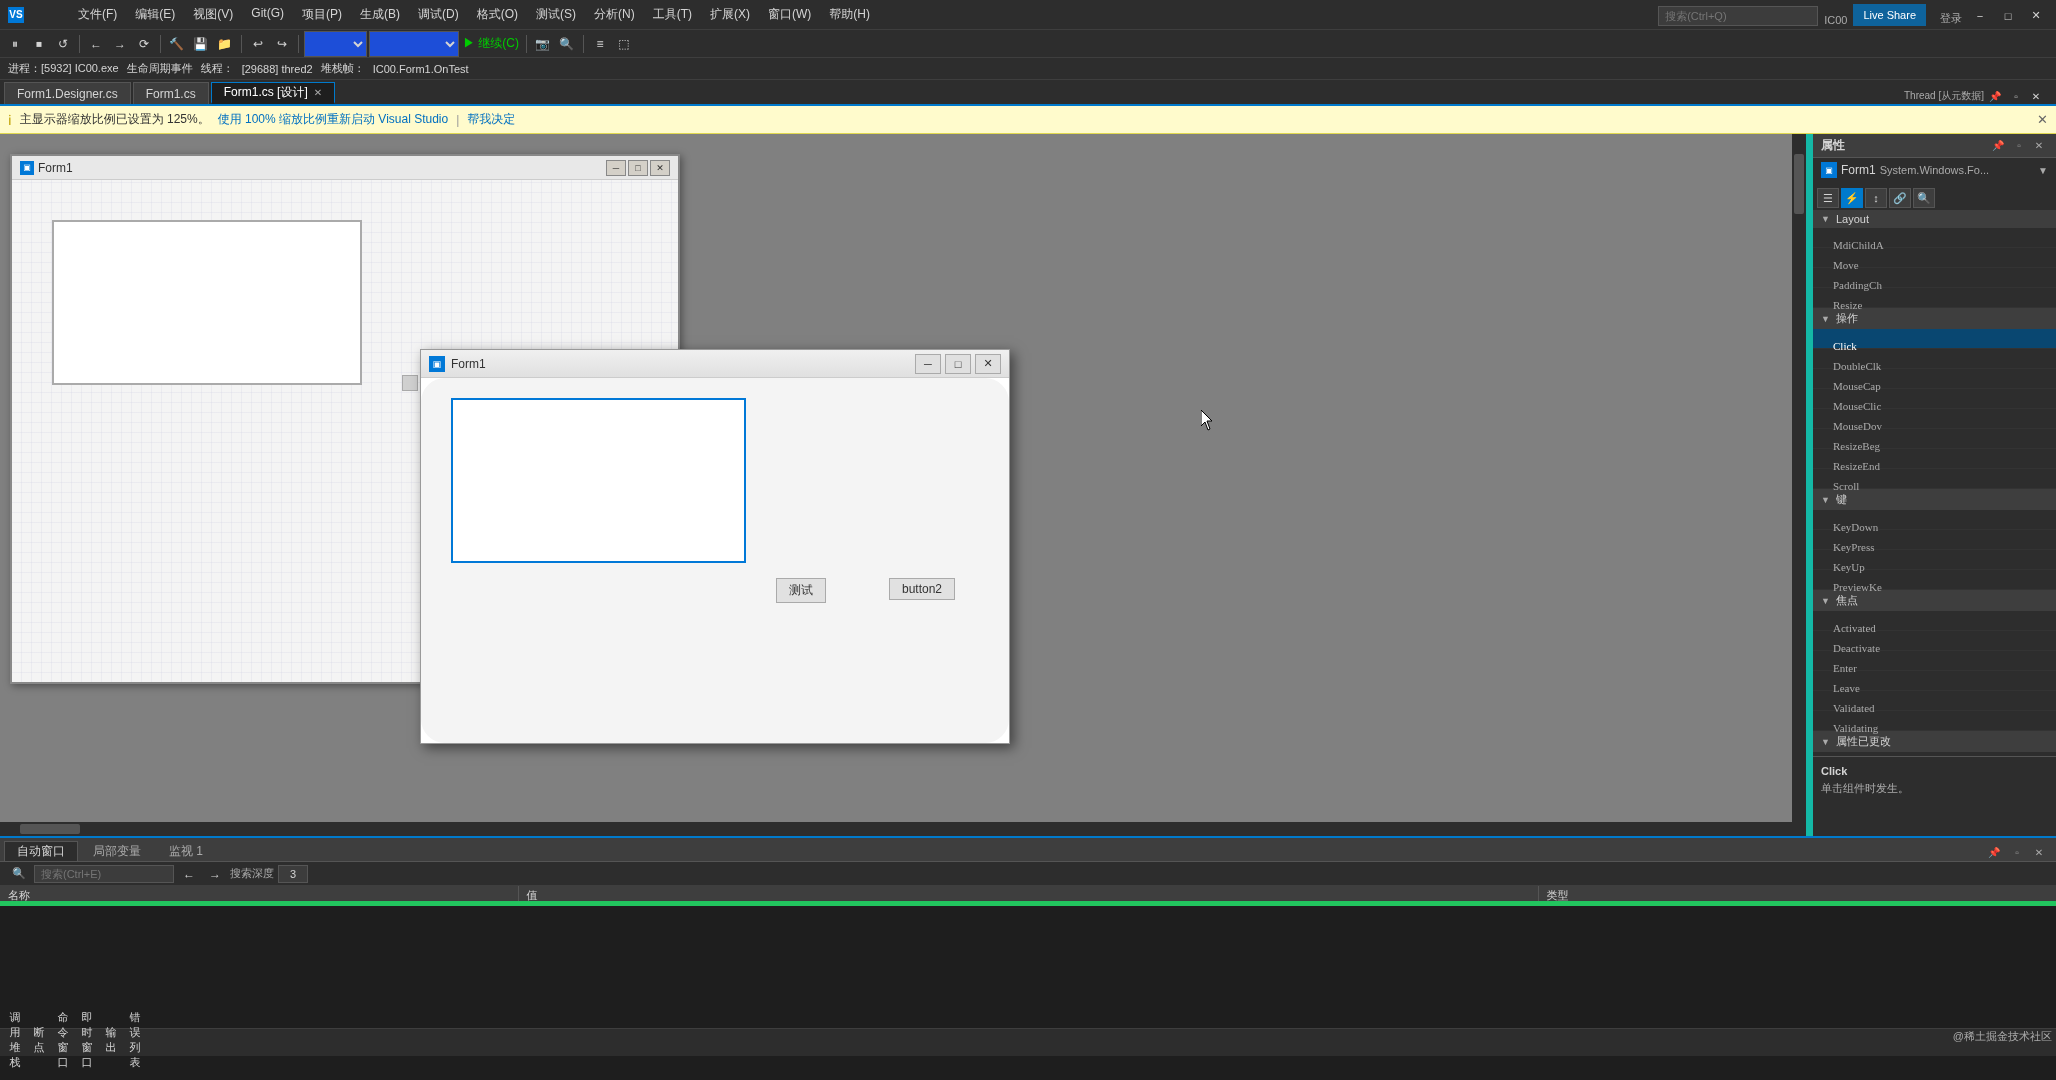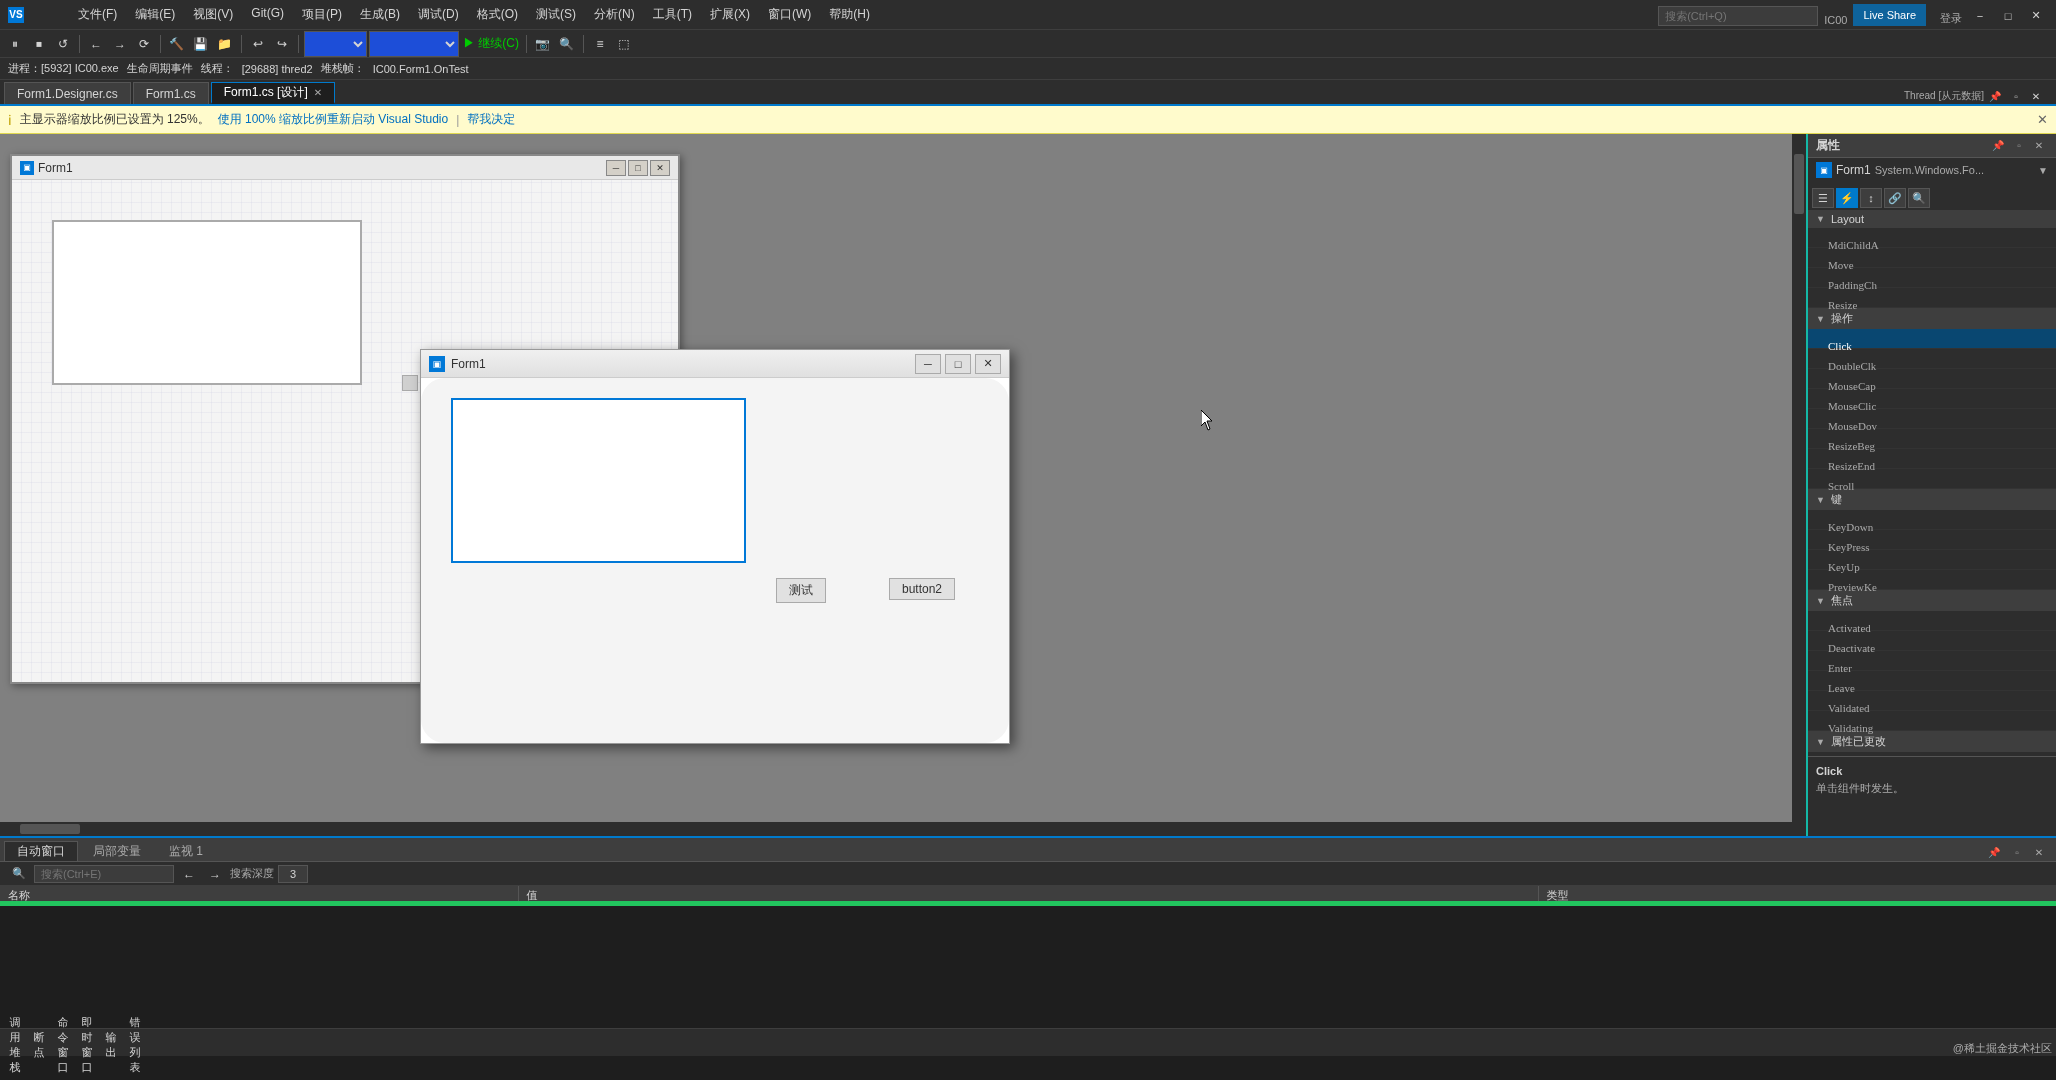--- a/index.html
+++ b/index.html
@@ -175,21 +175,21 @@
       flex: 1;
       background: #808080;
       position: relative;
       overflow: hidden;
     }
 
     
     .right-panel {
       width: 250px;
       background: #2d2d2d;
-      border-left: 2px solid #14b8a6;
+      border-left: 7px solid #14b8a6;
       display: flex;
       flex-direction: column;
     }
     .panel-header {
       height: 24px;
       background: #3e3e3e;
       display: flex;
       align-items: center;
       padding: 0 8px;
       font-size: 12px;
@@ -851,21 +851,21 @@
   </div>
 
   <div style="display:flex; height:20px; background:#3e3e3e; border-bottom:5px solid #22c55e;">
     <div style="flex:1; padding:2px 8px; font-size:11px; color:#d4d4d4; border-right:1px solid #555;">名称</div>
     <div style="flex:2; padding:2px 8px; font-size:11px; color:#d4d4d4; border-right:1px solid #555;">值</div>
     <div style="flex:1; padding:2px 8px; font-size:11px; color:#d4d4d4;">类型</div>
   </div>
 
   <div style="flex:1; background:#1e1e1e; overflow:auto;"></div>
 
-  <div style="height:28px; background:#2d2d2d; border-top:1px solid #3e3e3e; display:flex; align-items:flex-end; gap:2px; padding:0 4px;">
+  <div style="height:28px; background:#2d2d2d; border-top:1px solid #3e3e3e; display:flex; align-items:flex-start; gap:2px; padding:0 4px;">
     <button class="toolbar-btn btn-text">调用堆栈</button>
     <button class="toolbar-btn btn-text">断点</button>
     <button class="toolbar-btn btn-text">命令窗口</button>
     <button class="toolbar-btn btn-text">即时窗口</button>
     <button class="toolbar-btn btn-text">输出</button>
     <button class="toolbar-btn btn-text">错误列表</button>
     <span style="margin-left:auto; font-size:11px; color:#aaa;">@稀土掘金技术社区</span>
   </div>
 </div>
 

